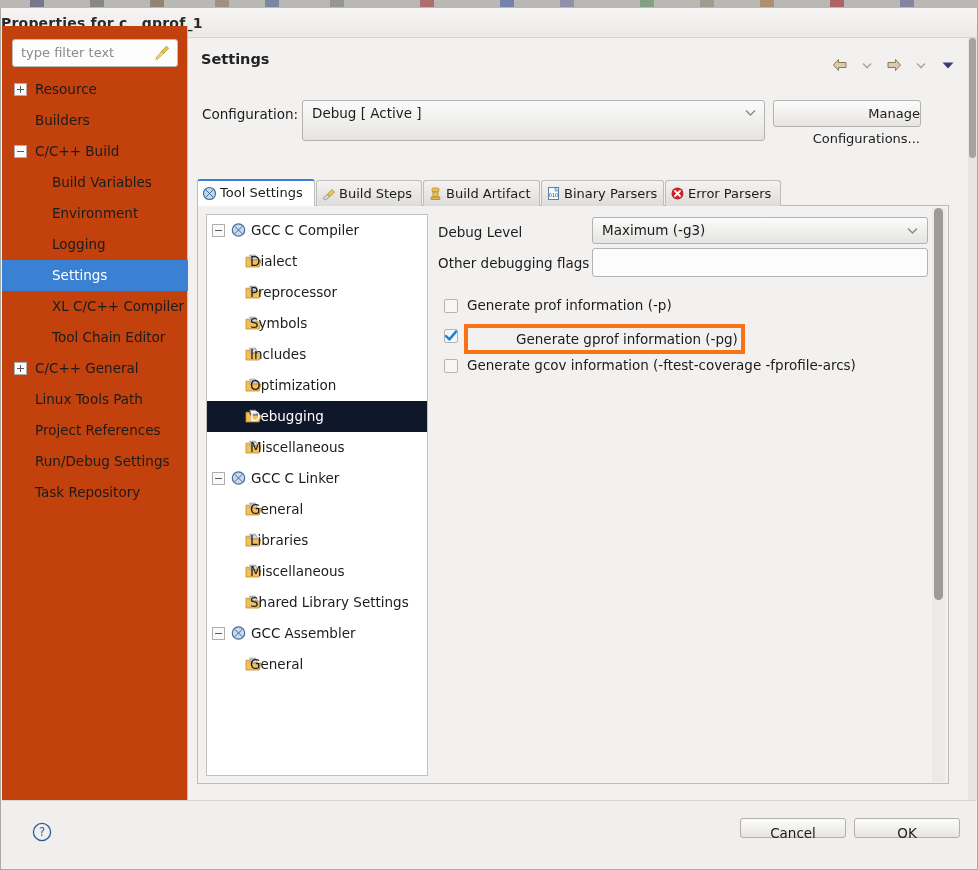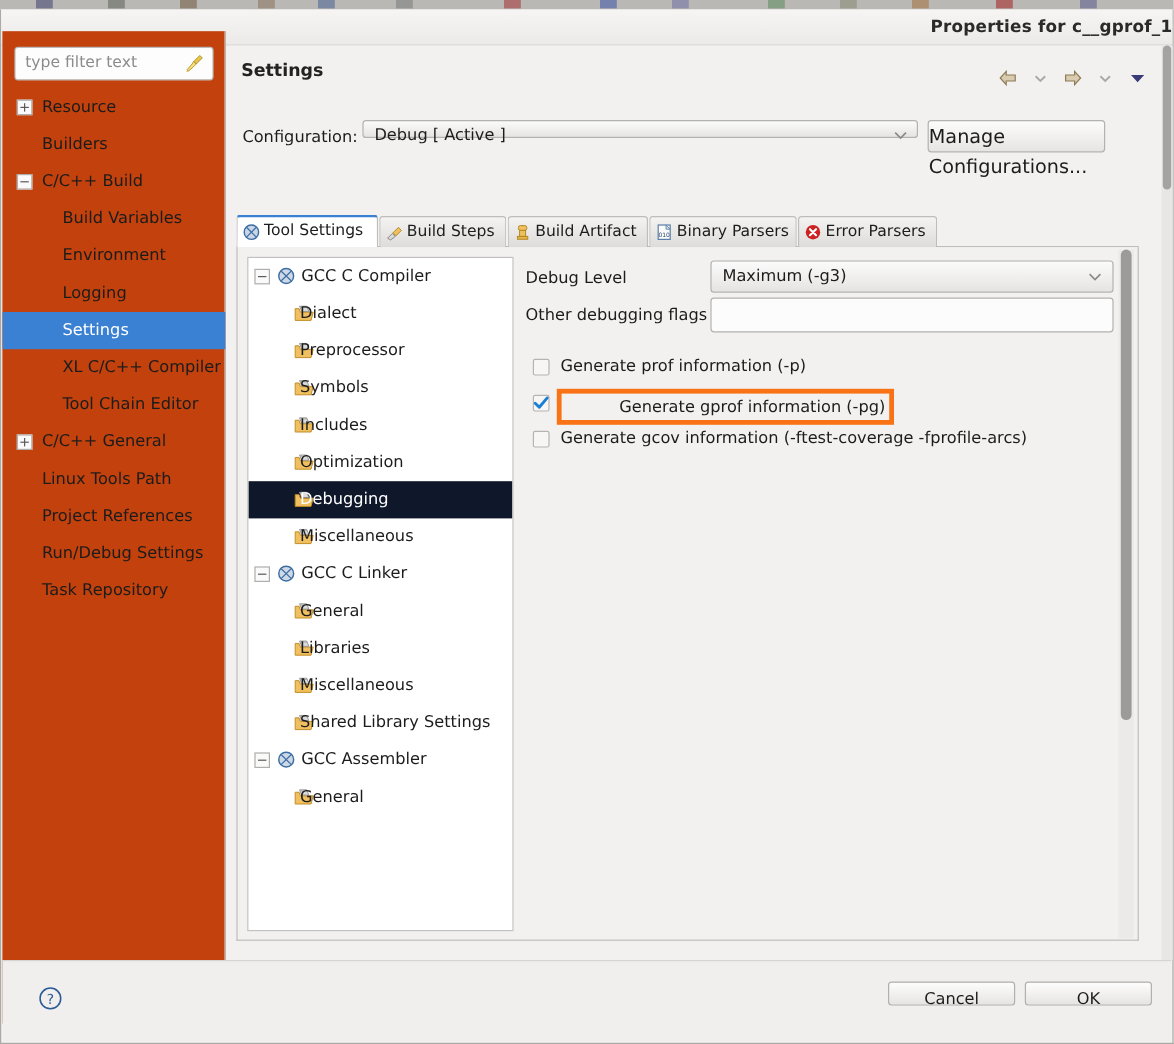--- a/index.html
+++ b/index.html
@@ -31,21 +31,21 @@
     border-top: none;
   }
 
   #titlebar {
     position: absolute; left: 0; top: 0; width: 976px; height: 30px;
     background: linear-gradient(#f6f5f4, #eceae8);
     border-bottom: 1px solid #d6d4d2;
   }
   #titlebar .title {
     position: absolute; left: 0; top: 0; width: 976px;
-    line-height: 30px; text-align: right;
+    line-height: 30px; text-align: left;
     font-size: 14px; font-weight: bold; color: #2a2a2a;
     letter-spacing: .2px;
   }
 
   
   #leftpane {
     position: absolute; left: 1px; top: 18px; width: 186px; height: 827px;
     background: #c2410c;
     border-right: 1px solid #c8c6c4;
   }
@@ -119,37 +119,37 @@
 
   
   #config-row {
     position: absolute; left: 8px; top: 58px; width: 760px; height: 40px;
   }
   #config-label {
     position: absolute; left: 5px; top: 10px;
     font-size: 13.5px; color: #1c1c1c;
   }
   #config-combo {
-    position: absolute; left: 105px; top: 4px; width: 463px; height: 15px;
+    position: absolute; left: 105px; top: 4px; width: 463px; height: 41px;
     background: linear-gradient(#fbfbfb, #e6e4e2);
     border: 1px solid #b4b2b0; border-radius: 3px;
   }
   #config-combo .val {
     position: absolute; left: 9px; top: 0; line-height: 25px;
     font-size: 13.5px; color: #1c1c1c;
   }
   #config-combo .cv {
     position: absolute; right: 8px; top: 8px; width: 11px; height: 8px;
   }
   #manage-btn {
     position: absolute; left: 576px; top: 4px; width: 148px; height: 27px;
     background: linear-gradient(#fcfcfc, #e7e5e3);
     border: 1px solid #b4b2b0; border-radius: 3px;
-    text-align: left; line-height: 25px;
-    font-size: 16px; color: #1c1c1c;
+    text-align: right; line-height: 25px;
+    font-size: 13px; color: #1c1c1c;
   }
 
   
   #tabstrip {
     position: absolute; left: 8px; top: 142px; width: 752px; height: 26px;
     border-bottom: 1px solid #bfbdbb;
   }
   .tab {
     position: absolute; top: 0; height: 26px;
     background: linear-gradient(#f4f3f2, #dedcda);

